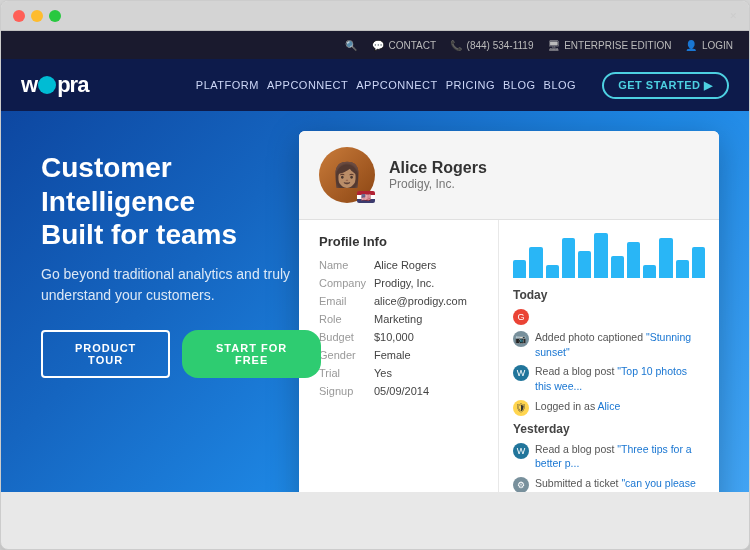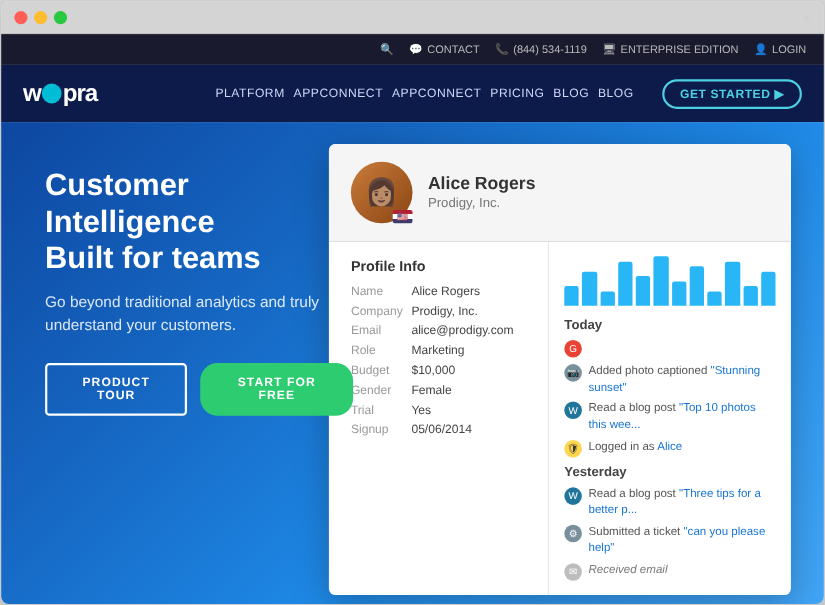--- a/index.html
+++ b/index.html
@@ -116,21 +116,21 @@
       cursor: pointer;
       letter-spacing: 0.5px;
       display: flex;
       align-items: center;
       gap: 4px;
     }
 
     
     .hero {
       background: linear-gradient(135deg, #0d47a1 0%, #1565c0 30%, #1e88e5 60%, #42a5f5 100%);
-      height: 440px;
+      height: 381px;
       position: relative;
       overflow: hidden;
       padding: 40px 40px;
     }
 
     .hero-content {
       max-width: 280px;
       color: white;
       position: relative;
       z-index: 2;
@@ -472,21 +472,21 @@
               <div class="info-row">
                 <span class="info-label">Gender</span>
                 <span class="info-value">Female</span>
               </div>
               <div class="info-row">
                 <span class="info-label">Trial</span>
                 <span class="info-value">Yes</span>
               </div>
               <div class="info-row">
                 <span class="info-label">Signup</span>
-                <span class="info-value">05/06/2014</span>
+                <span class="info-value">05/09/2014</span>
               </div>
             </div>
         </div>
 
         <div class="activity-panel">
 
           <div class="chart-area" id="chart-bars">
               <div class="bar" style="height: 18px;"></div>
               <div class="bar" style="height: 31.5px;"></div>
               <div class="bar" style="height: 13.5px;"></div>

